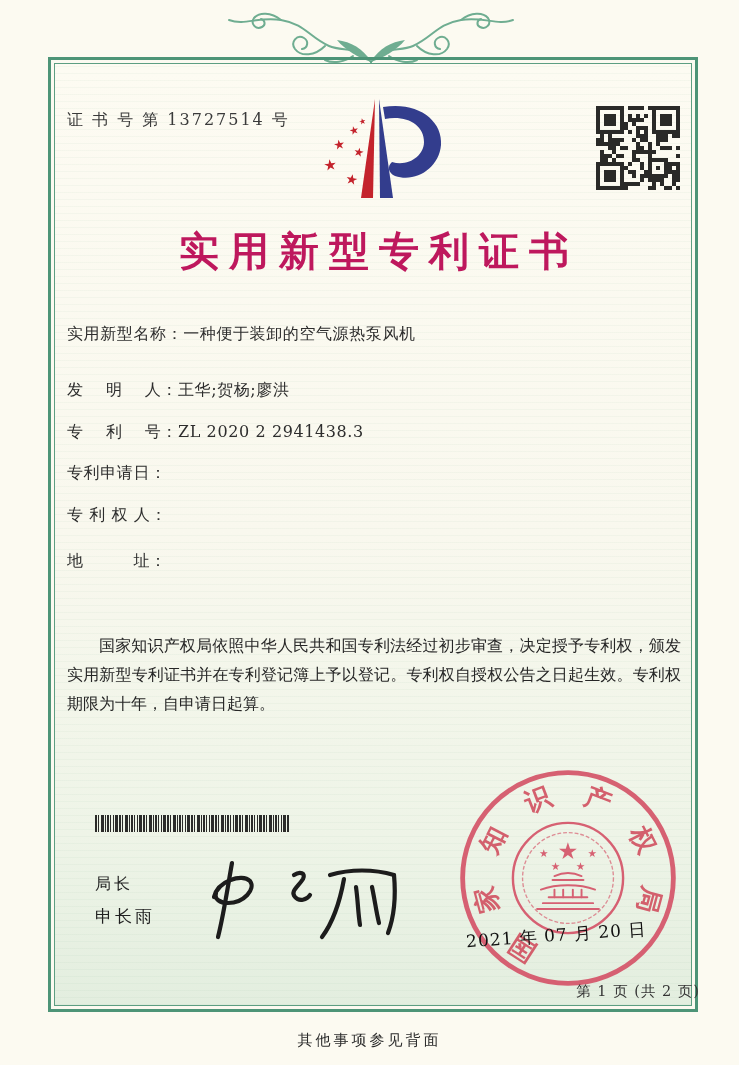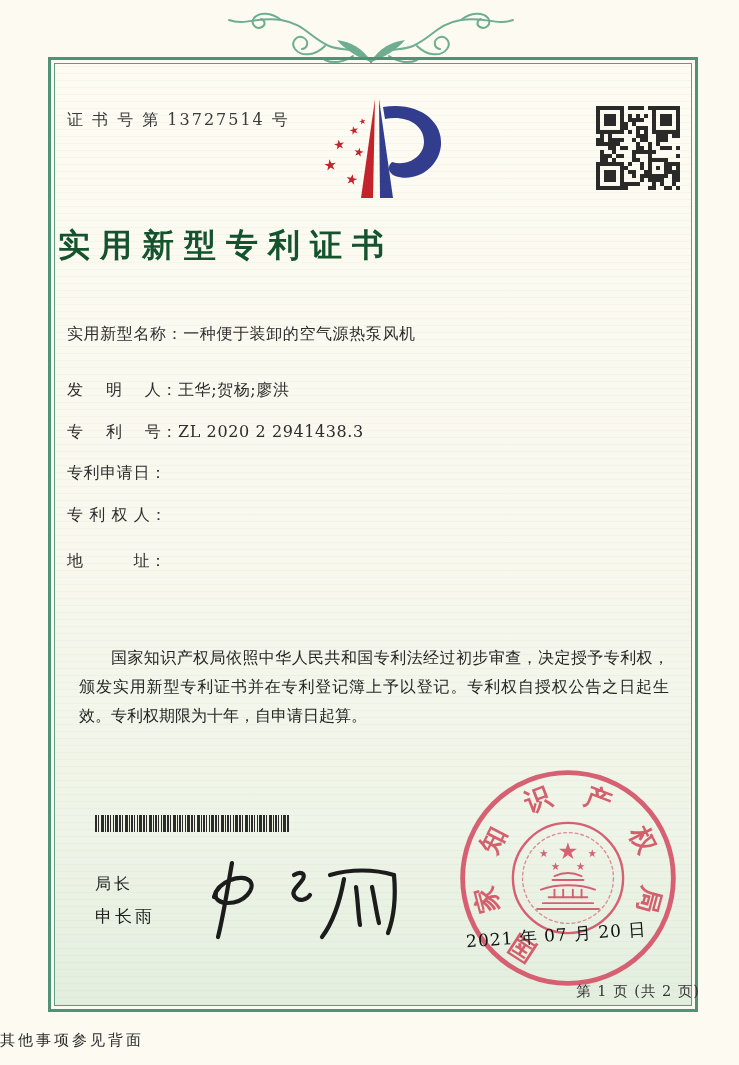--- a/index.html
+++ b/index.html
@@ -15,48 +15,48 @@
   .frame-inner{position:absolute;inset:3px;border:1px solid #5d9e82;
                background:
                  repeating-linear-gradient(0deg, rgba(110,165,130,0.055) 0 1px, transparent 1px 7px),
                  linear-gradient(180deg,#fdfbf2 0%,#f9f8ee 50%,#eef4e7 82%,#e3eedf 100%);}
 
   .cert-no{position:absolute;left:67px;top:110px;font-size:16px;color:#3a3a3a;letter-spacing:2px}
 
   .logo{position:absolute;left:303px;top:92px;width:152px;height:116px}
   .qr{position:absolute;left:596px;top:106px;width:84px;height:84px}
 
-  .title{position:absolute;left:48px;width:652px;top:224px;text-align:left;
-         font-size:32px;font-weight:bold;letter-spacing:10px;text-indent:10px;color:#14532d}
+  .title{position:absolute;left:48px;width:652px;top:224px;text-align:center;
+         font-size:40px;font-weight:bold;letter-spacing:10px;text-indent:10px;color:#be185d}
 
   .field-row{position:absolute;left:67px;width:618px;display:flex;
              font-size:16px;color:#2d2d2d;letter-spacing:.6px;line-height:27px}
   .field-label{white-space:pre;flex:none}
   .field-value{flex:1}
   .r1{top:320px}.r2{top:376px}.r3{top:418px}.r4{top:459px}.r5{top:501px}.r6{top:547px}
   .grant-row{position:absolute;left:67px;top:598px;width:618px;font-size:16px;color:#2d2d2d;letter-spacing:.6px}
   .grant-no{position:absolute;left:308px;top:0;white-space:nowrap}
 
   .body-text{position:absolute;left:67px;top:631px;width:614px;font-size:16px;
              line-height:29px;text-align:justify;color:#262626}
-  .body-text p{margin:12px;text-indent:2em}
+  .body-text p{margin:0;text-indent:2em}
 
   .barcode{position:absolute;left:95px;top:815px;width:196px;height:17px}
 
   .boss-title{position:absolute;left:95px;top:874px;font-size:16px;color:#1f1f1f;letter-spacing:3px}
   .boss-name{position:absolute;left:95px;top:905px;font-size:17px;color:#1f1f1f;letter-spacing:3px}
   .signature{position:absolute;left:198px;top:845px;width:210px;height:100px}
 
   .seal{position:absolute;left:452px;top:762px;width:232px;height:232px;opacity:.93}
   .seal-date{position:absolute;left:466px;top:924px;font-size:17px;color:#101010;
              letter-spacing:1px;transform:rotate(-4deg);white-space:nowrap}
 
   .page-num{position:absolute;left:48px;width:652px;top:982px;text-align:right;
             font-size:14.5px;color:#333;letter-spacing:1px}
-  .back-note{position:absolute;left:0;width:739px;top:1031px;
+  .back-note{position:absolute;left:0;width:739px;top:1031px;text-align:center;
              font-size:15px;color:#2b2b2b;letter-spacing:3px}
 </style>
 </head>
 <body>
 
 <div class="page">
 
   <svg class="top-ornament" viewBox="0 0 300 80">
     <g id="orn-half" stroke="#57a081" fill="none" stroke-width="2" stroke-linecap="round" opacity="0.85">
       <path d="M150,62 C162,46 178,52 192,46 C212,37 216,24 240,20 C262,16 276,26 292,20"></path>

